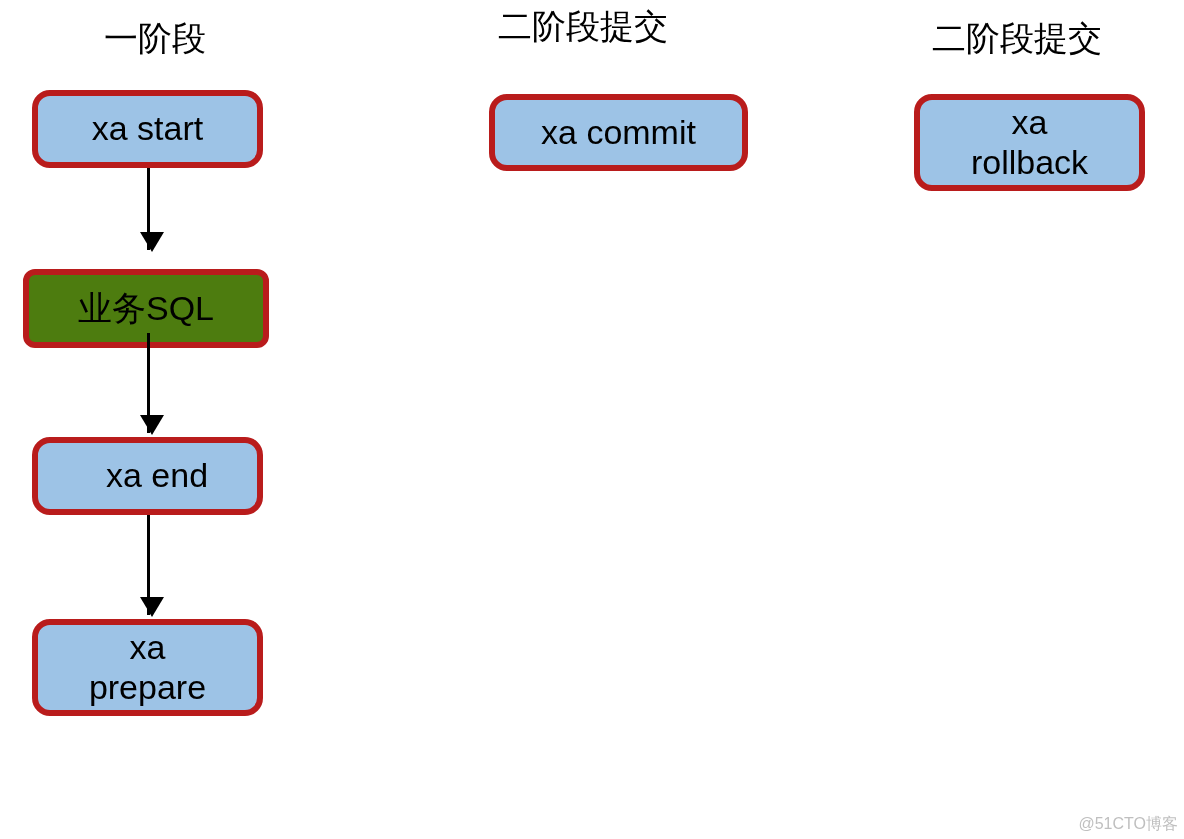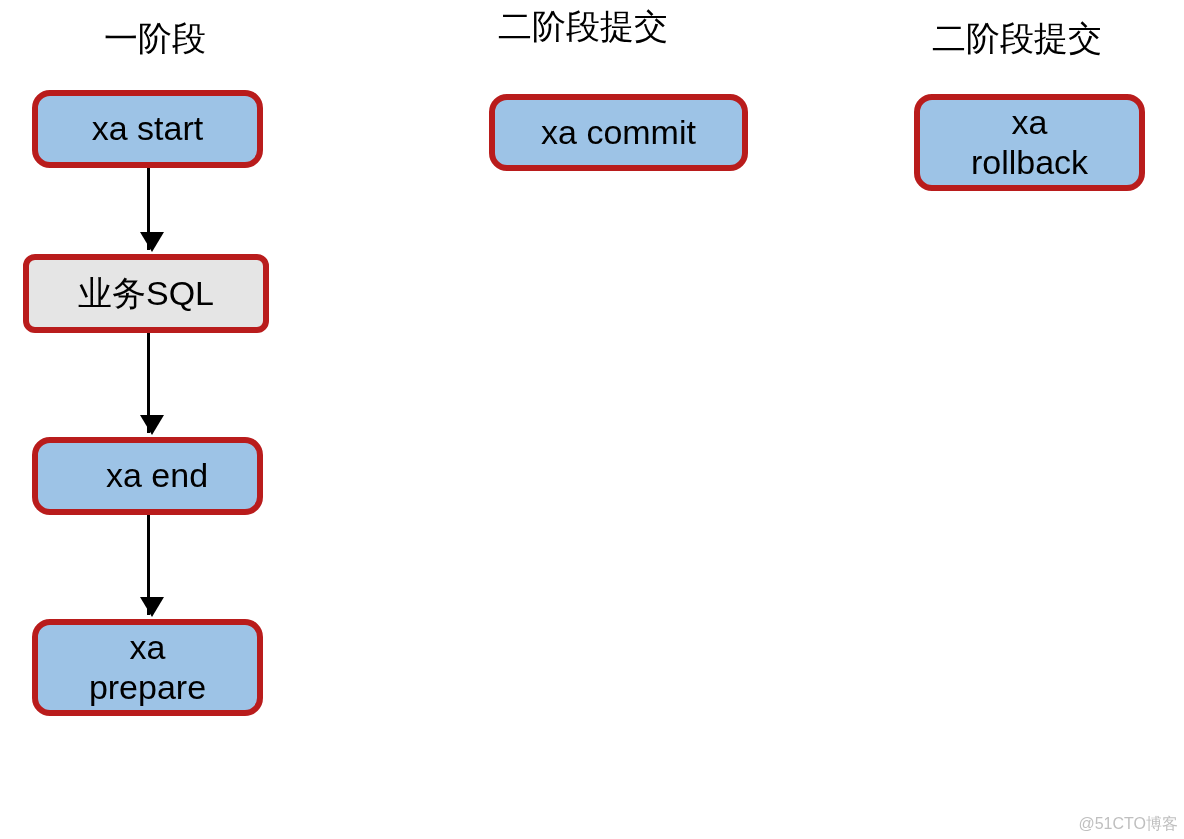--- a/index.html
+++ b/index.html
@@ -23,21 +23,21 @@
     display: flex;
     align-items: center;
     justify-content: center;
     text-align: center;
     font-size: 34px;
     color: #000000;
     line-height: 1.15;
     padding: 4px;
   }
   .node.blue { background: #9dc3e6; }
-  .node.gray { background: #e5e5e5; border-radius: 12px; }
+  .node.gray { background: #4d7c0f; border-radius: 12px; margin-top: 15px; }
   .arrow {
     position: absolute;
     width: 0;
     border-left: 3px solid #000000;
   }
   .arrow::after {
     content: "";
     position: absolute;
     left: -10.5px;
     bottom: -2px;

